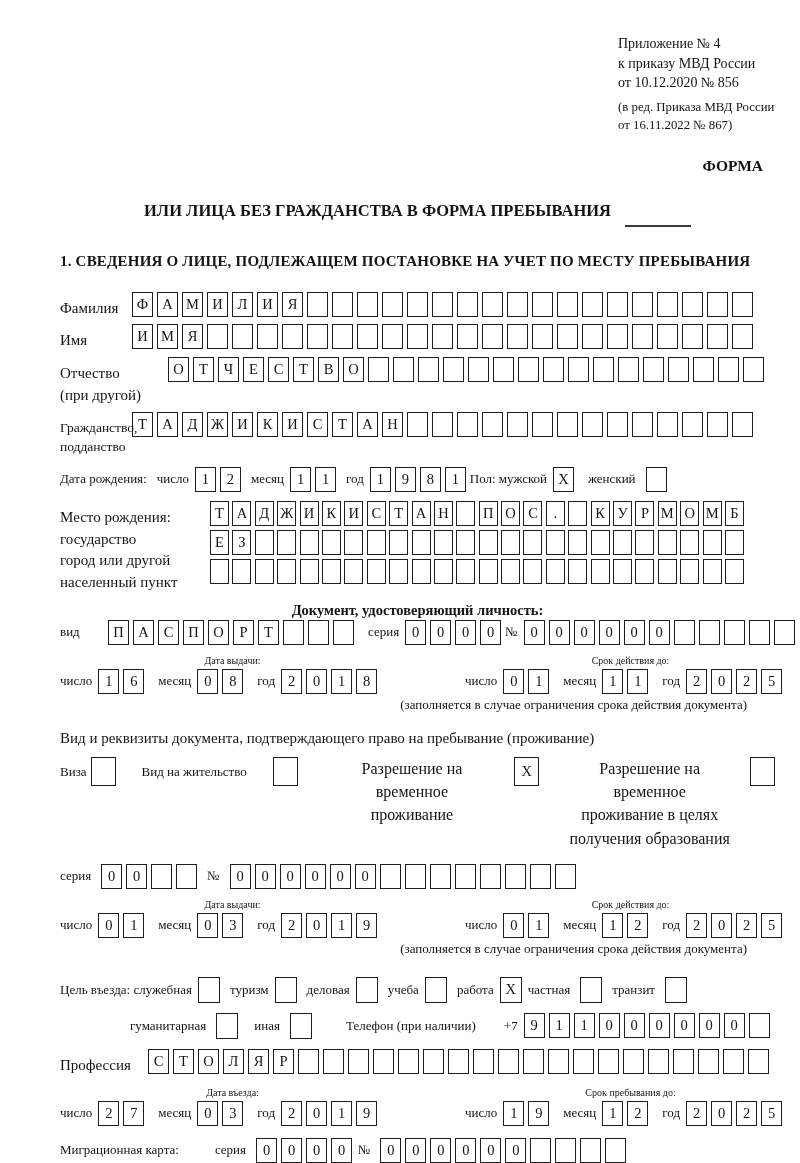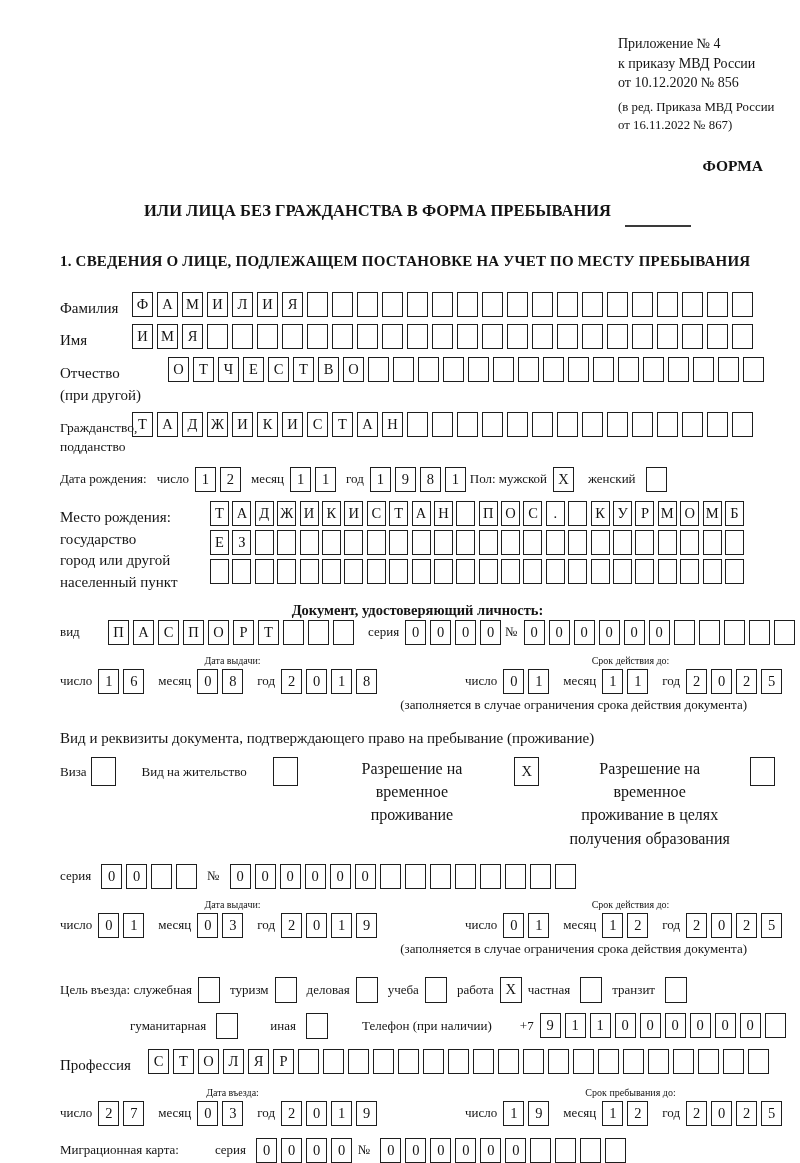--- a/index.html
+++ b/index.html
@@ -559,21 +559,21 @@
     <span class="pbox">
         <span class="cell"></span>
       </span>
   </div>
 
   <div class="row inline" style="margin-top:10px;align-items:center;margin-left:70px;">
     <span class="lbl mr10">гуманитарная</span>
     <span class="pbox">
         <span class="cell"></span>
       </span>
-    <span class="lbl mr10" style="margin-left:32px;text-align:right;">иная</span>
+    <span class="lbl mr10" style="margin-left:16px;text-align:right;">иная</span>
     <span class="pbox">
         <span class="cell"></span>
       </span>
     <span class="lbl" style="margin-left:34px;">Телефон (при наличии)</span>
     <span class="lbl" style="margin-left:28px;margin-right:6px;">+7</span>
     <span class="cells">
         <span class="cell">9</span>
         <span class="cell">1</span>
         <span class="cell">1</span>
         <span class="cell">0</span>

